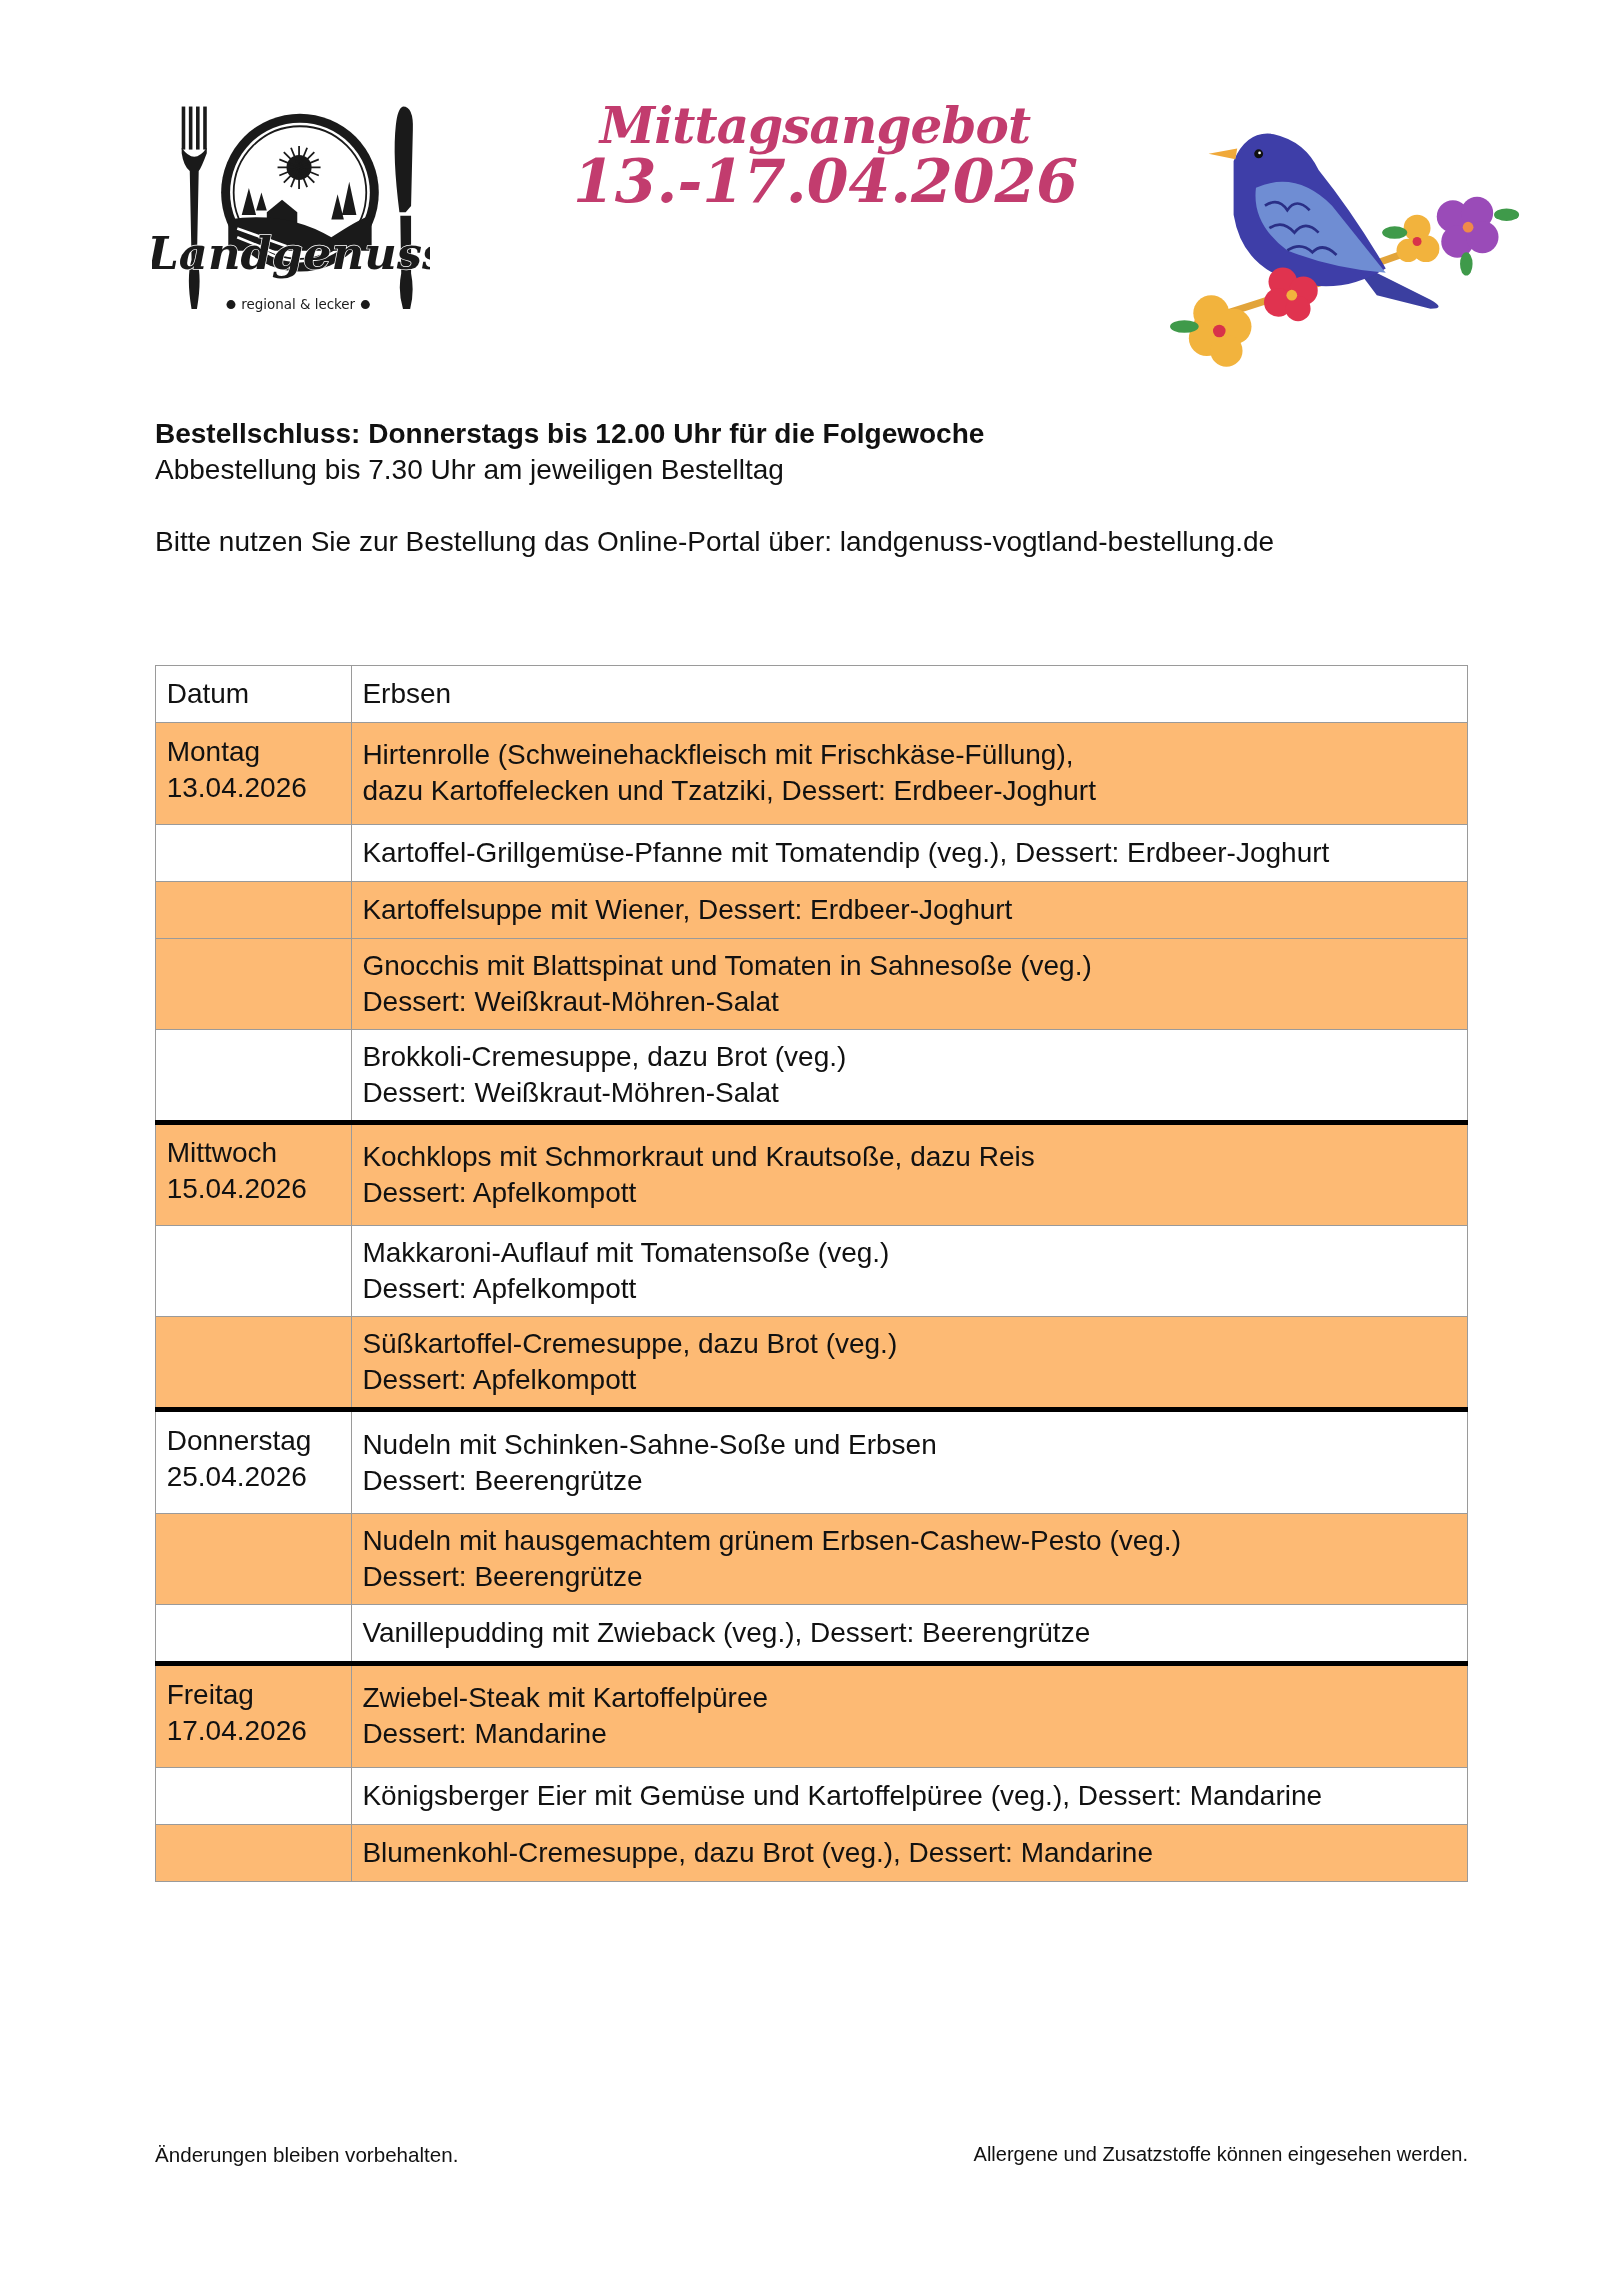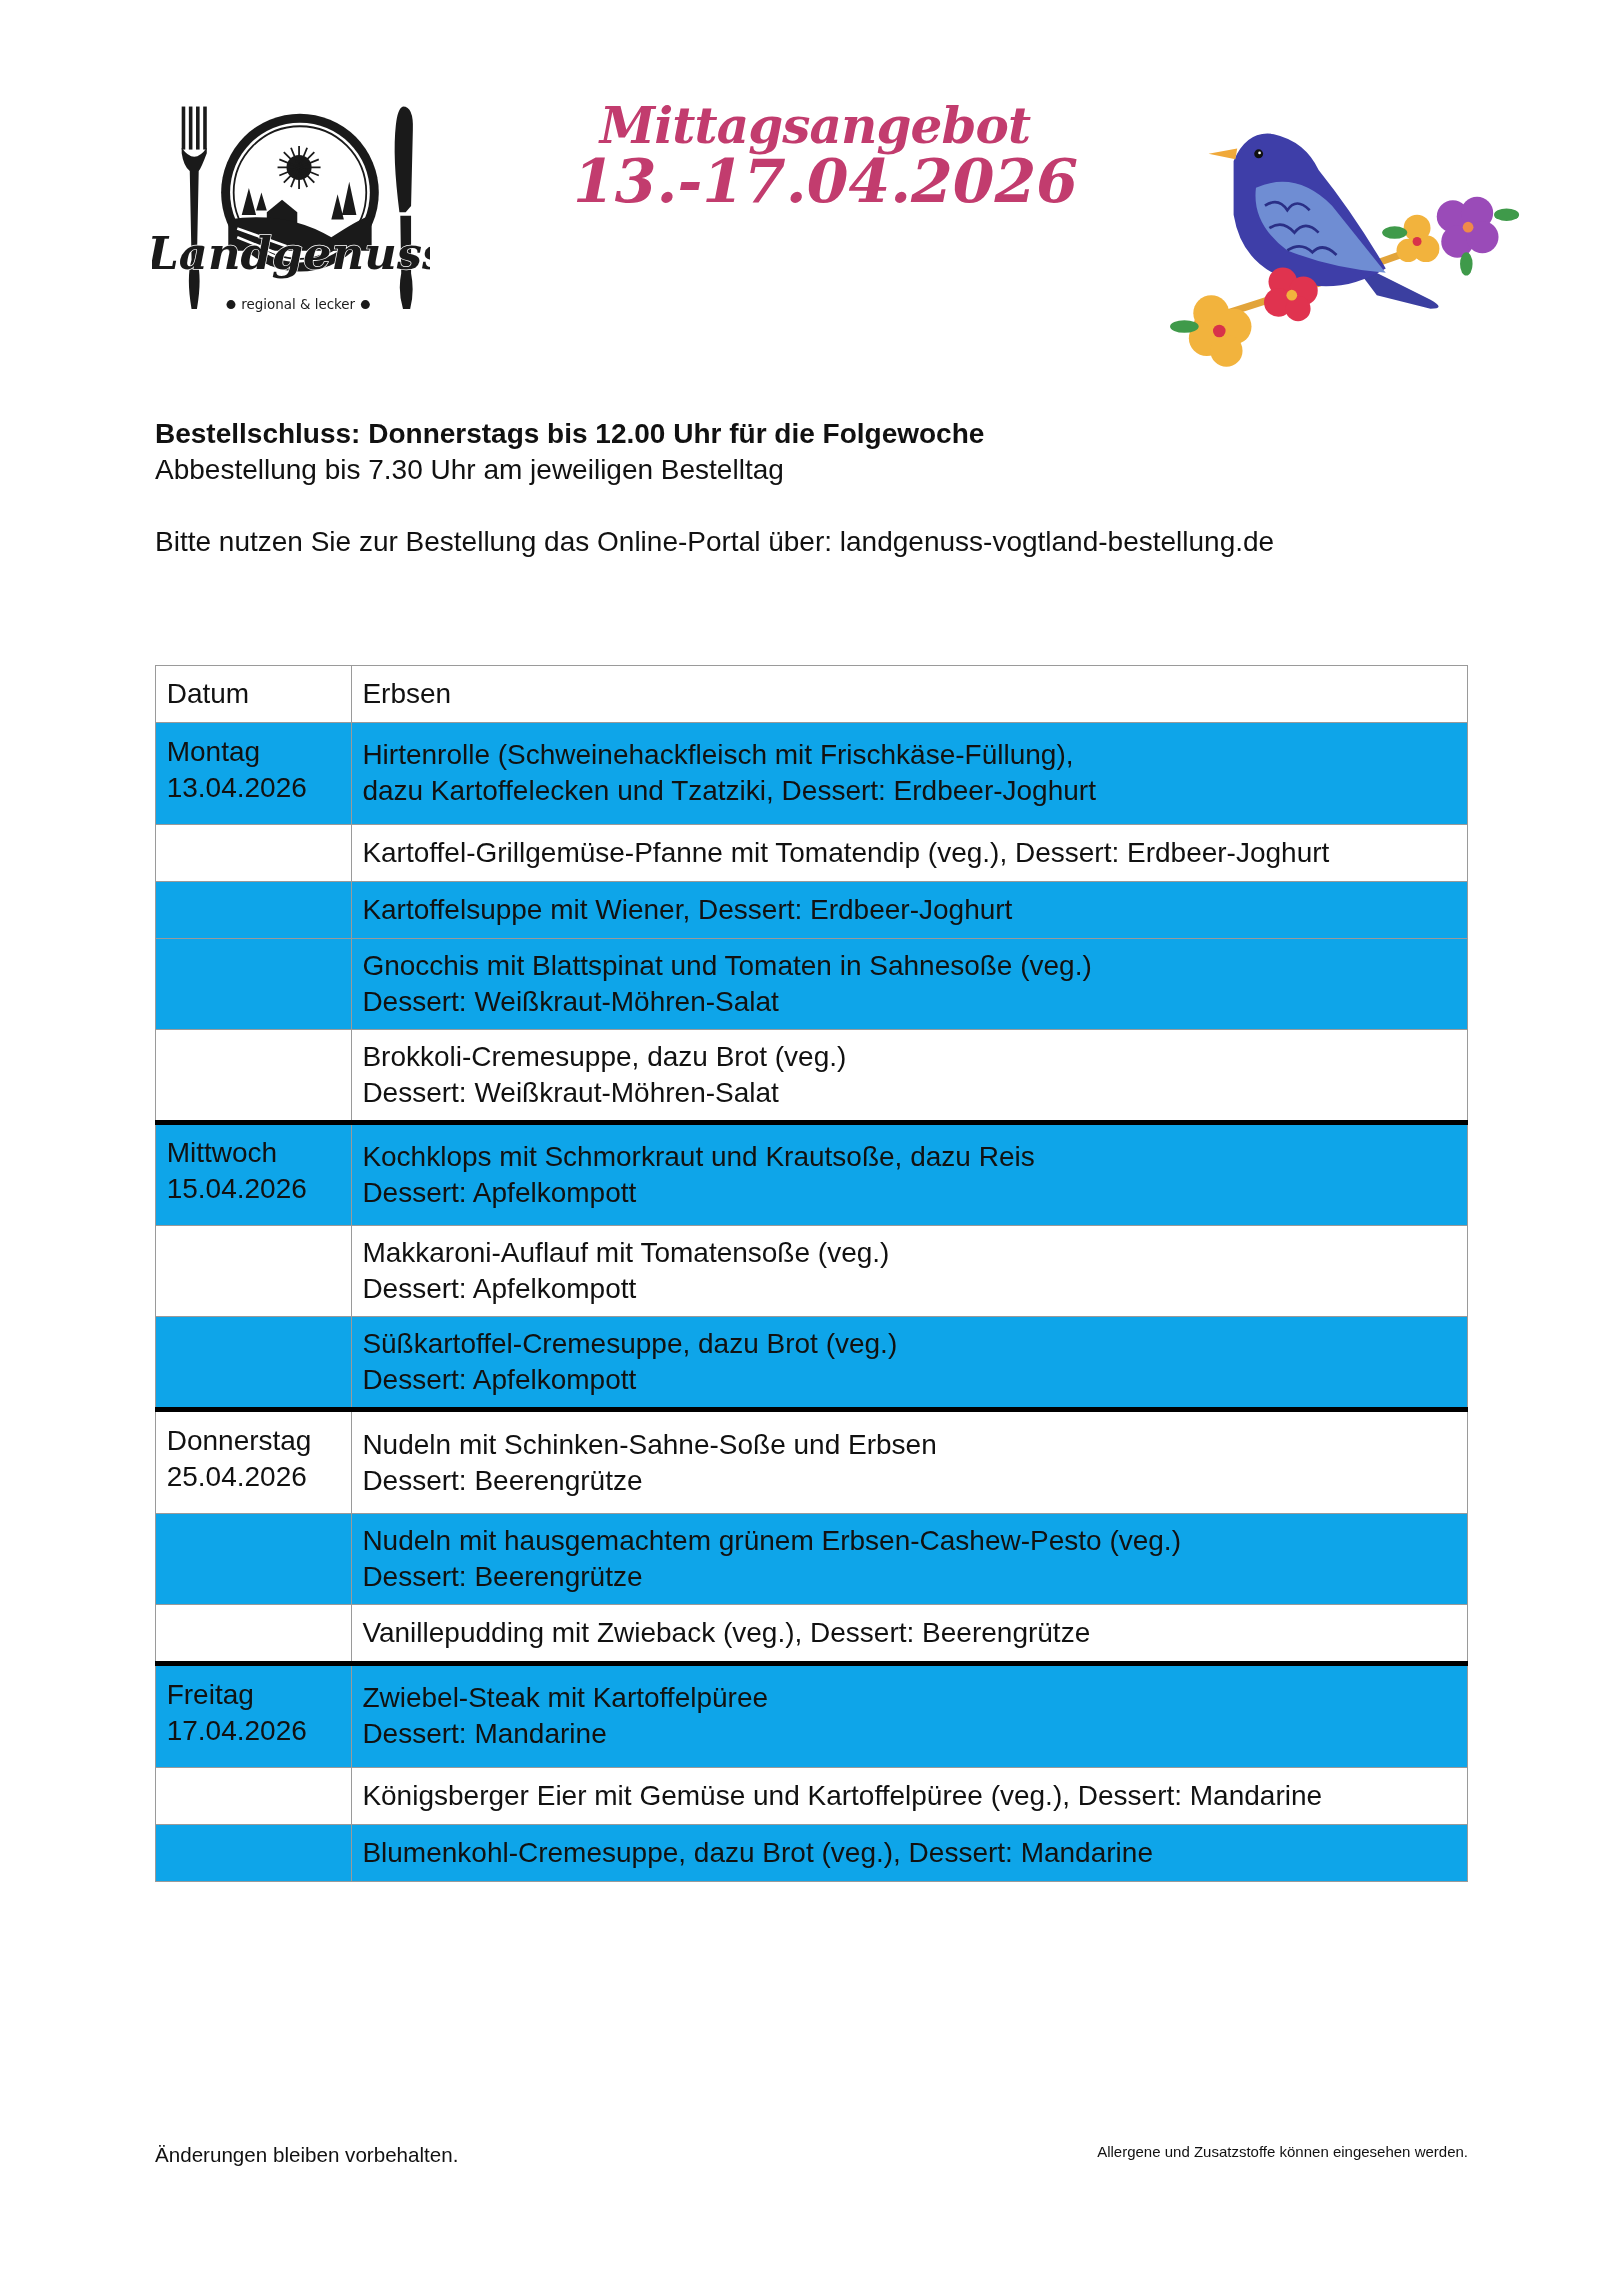--- a/index.html
+++ b/index.html
@@ -19,33 +19,33 @@
   .info .bold { font-weight: bold; }
   .info .gap { height: 36px; }
 
   
   .menu-table { position: absolute; left: 155px; top: 665px; width: 1313px; border-collapse: collapse;
                 font-size: 28px; line-height: 36px; }
   .menu-table td, .menu-table th { border: 1.8px solid #9a9a9a; vertical-align: middle; text-align: left;
                 font-weight: normal; padding: 0 0 0 10.7px; }
   .menu-table .col-date { width: 184px; }
   .menu-table thead th { height: 56px; background: #fff; }
-  .menu-table tr.gray td { background: #0ea5e9; }
+  .menu-table tr.gray td { background: #fdba74; }
   .menu-table tr.white td { background: #ffffff; }
   .menu-table tr.h1 td { height: 56px; }
   .menu-table tr.h2 td { height: 90px; }
   .menu-table tr.day-start td { border-top: 5.4px solid #000; }
   .menu-table tr.first-day td { border-top: 1.8px solid #9a9a9a; }
   .date-cell { vertical-align: top !important; padding-top: 10.7px !important; }
   .menu-table tr.h1 .date-cell, .menu-table tr.h2 .date-cell { }
   .dish-cell { padding-right: 9px !important; }
 
   
   .footer-left { position: absolute; left: 155px; top: 2143px; font-size: 20.6px; }
-  .footer-right { position: absolute; right: 153px; top: 2143px; font-size: 15px; text-align: right; }
+  .footer-right { position: absolute; right: 153px; top: 2143px; font-size: 20px; text-align: right; }
 </style>
 </head>
 <body>
 
 <div class="logo">
   <svg width="278" height="224" viewBox="0 0 310 250">
 
     <g fill="#1a1a1a">
       <rect x="33" y="14" width="4" height="48"></rect>
       <rect x="41" y="14" width="4" height="48"></rect>

